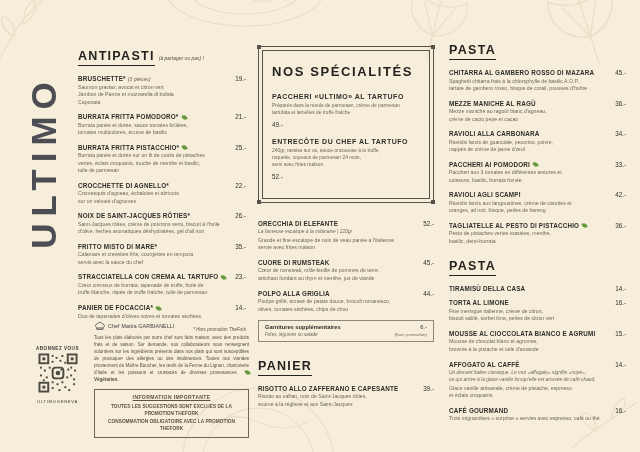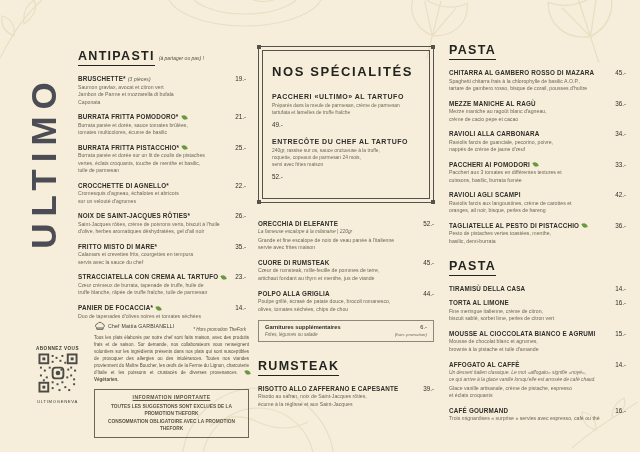--- a/index.html
+++ b/index.html
@@ -243,21 +243,21 @@
         <div class="side-t">Garnitures supplémentaires</div>
         <div class="side-d">Frites, légumes ou salade</div>
       </div>
       <div>
         <div class="side-p">6.-</div>
         <div class="side-n">(hors promotion)</div>
       </div>
     </div>
 
     <div class="sec-head">
-      <span class="sec-title">RUMSTEAK</span>
+      <span class="sec-title">PANIER</span>
     </div>
     <div>
         <div class="menu-item">
           <div class="item-head">
             <span class="item-name">RISOTTO ALLO ZAFFERANO E CAPESANTE</span>
             <span class="item-price">39.-</span>
           </div>
           <div class="item-desc">Risotto au safran, noix de Saint-Jacques rôties,
 écume à la réglisse et aux Saint-Jacques</div>
         </div>

